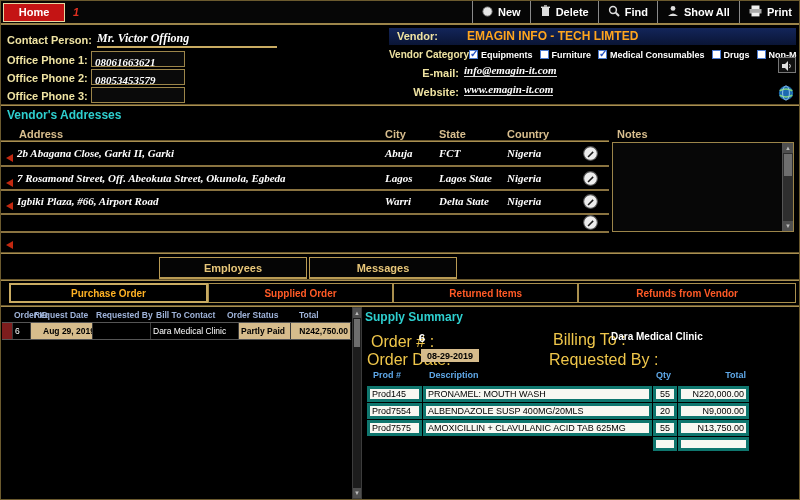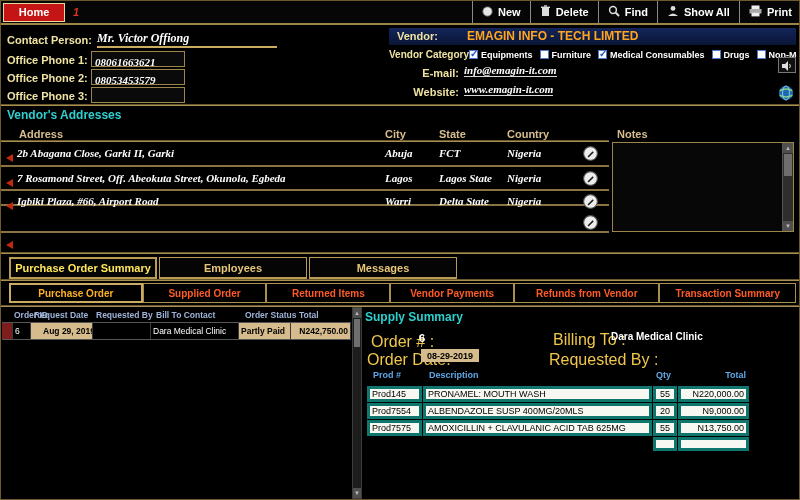--- a/index.html
+++ b/index.html
@@ -232,21 +232,21 @@
     <span class="abs addr-txt" style="left:16px; top:5px;">7 Rosamond Street, Off. Abeokuta Street, Okunola, Egbeda</span>
     <span class="abs addr-txt" style="left:384px; top:5px;">Lagos</span>
     <span class="abs addr-txt" style="left:438px; top:5px;">Lagos State</span>
     <span class="abs addr-txt" style="left:506px; top:5px;">Nigeria</span>
     <span class="abs" style="left:582px; top:4px;"><svg width="15" height="15" viewBox="0 0 14 14">
           <circle cx="7" cy="7" r="6.4" fill="#ededed" stroke="#555"></circle>
           <path d="M4.2 9.8 L9 5 l1 1 L5.2 10.8 Z" fill="#1a1a1a"></path>
         </svg></span>
   </div>
 
-  <div class="addr-row" style="top:190px; height:15px;">
+  <div class="addr-row" style="top:190px; height:24px;">
     <span class="abs" style="left:3px; top:6px;"><svg width="10" height="10" viewBox="0 0 10 10">
           <polygon points="9,1 9,9 2,5" fill="#c22810"></polygon>
         </svg></span>
     <span class="abs addr-txt" style="left:16px; top:4px;">Igbiki Plaza, #66, Airport Road</span>
     <span class="abs addr-txt" style="left:384px; top:4px;">Warri</span>
     <span class="abs addr-txt" style="left:438px; top:4px;">Delta State</span>
     <span class="abs addr-txt" style="left:506px; top:4px;">Nigeria</span>
     <span class="abs" style="left:582px; top:3px;"><svg width="15" height="15" viewBox="0 0 14 14">
           <circle cx="7" cy="7" r="6.4" fill="#ededed" stroke="#555"></circle>
           <path d="M4.2 9.8 L9 5 l1 1 L5.2 10.8 Z" fill="#1a1a1a"></path>
@@ -269,58 +269,49 @@
   <div class="notes-box">
     <div class="sb">
       <div class="sb-btn" style="top:0;">▲</div>
       <div class="sb-thumb"></div>
       <div class="sb-btn" style="bottom:0;">▼</div>
     </div>
   </div>
 
   <div class="goldline" style="left:0; top:251px; width:800px;"></div>
 
-  <div class="tab active" style="left:8px; width:148px;">
-      <span>Purchase Order Summary</span>
-    </div>
   <div class="tab" style="left:158px; width:148px;">
       <span>Employees</span>
     </div>
   <div class="tab" style="left:308px; width:148px;">
       <span>Messages</span>
     </div>
   <div class="goldline" style="left:0; top:278px; width:800px;"></div>
 
   <div class="subtabs">
     <div class="subtab active" style="flex:132 0 0;">
         <span>Purchase Order</span>
       </div>
     <div class="subtab" style="flex:124 0 0;">
         <span>Supplied Order</span>
       </div>
     <div class="subtab" style="flex:124 0 0;">
         <span>Returned Items</span>
       </div>
-    <div class="subtab" style="flex:124 0 0;">
-        <span>Vendor Payments</span>
-      </div>
     <div class="subtab" style="flex:146 0 0;">
         <span>Refunds from Vendor</span>
-      </div>
-    <div class="subtab" style="flex:137 0 0;">
-        <span>Transaction Summary</span>
       </div>
   </div>
   <div class="goldline" style="left:0; top:304px; width:800px;"></div>
 
   <span class="po-head" style="left:13px;">Order ID</span>
   <span class="po-head" style="left:33px;">Request Date</span>
   <span class="po-head" style="left:95px;text-align:center;">Requested By</span>
   <span class="po-head" style="left:155px;">Bill To Contact</span>
-  <span class="po-head" style="left:244px;">Order Status</span>
+  <span class="po-head" style="left:226px;">Order Status</span>
   <span class="po-head" style="left:298px;">Total</span>
 
   <div class="po-row">
     <div class="po-cell" style="width:11px; background:#7d1d1d;"></div>
     <div class="po-cell" style="width:18px; color:#fff; padding-left:2px;">6</div>
     <div class="po-cell po-tan" style="width:62px; padding-left:12px;">Aug 29, 2019</div>
     <div class="po-cell" style="width:58px; color:#fff;"></div>
     <div class="po-cell" style="width:88px; color:#fff; padding-left:2px;">Dara Medical Clinic</div>
     <div class="po-cell po-tan" style="width:52px; padding-left:2px;">Partly Paid</div>
     <div class="po-cell po-tan" style="width:60px; justify-content:flex-end; padding-right:2px;">N242,750.00</div>

